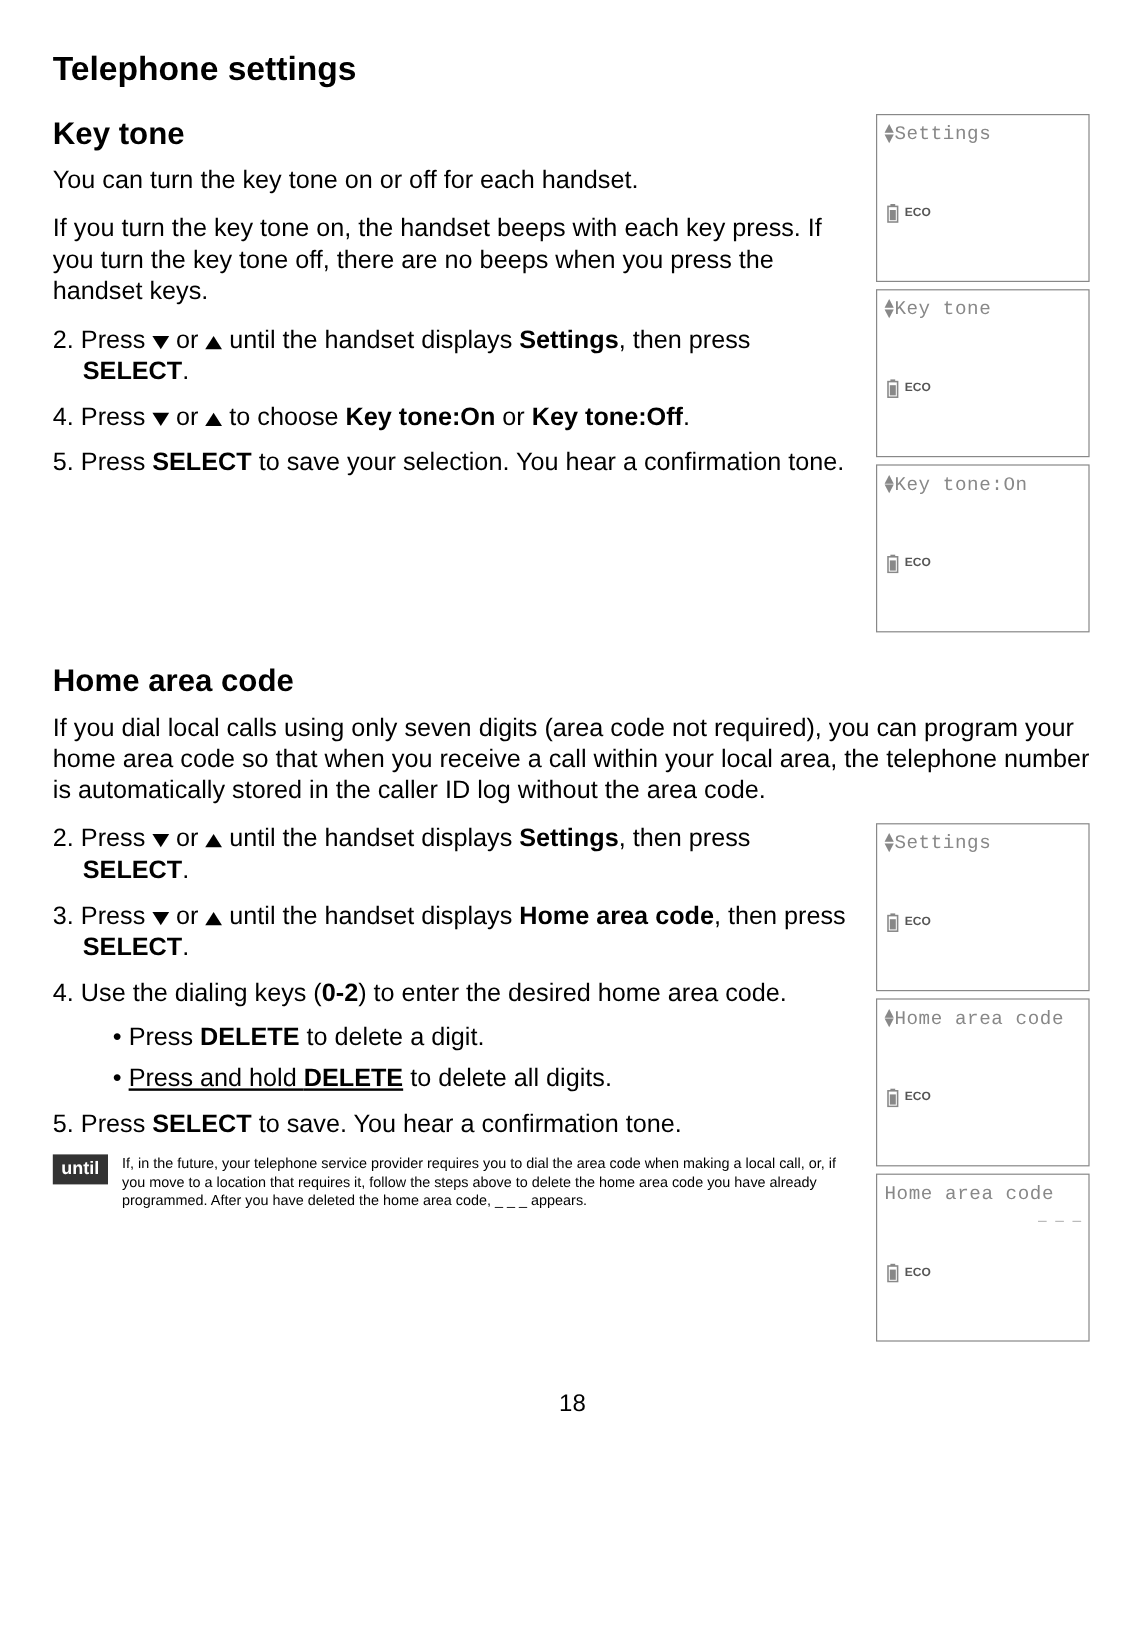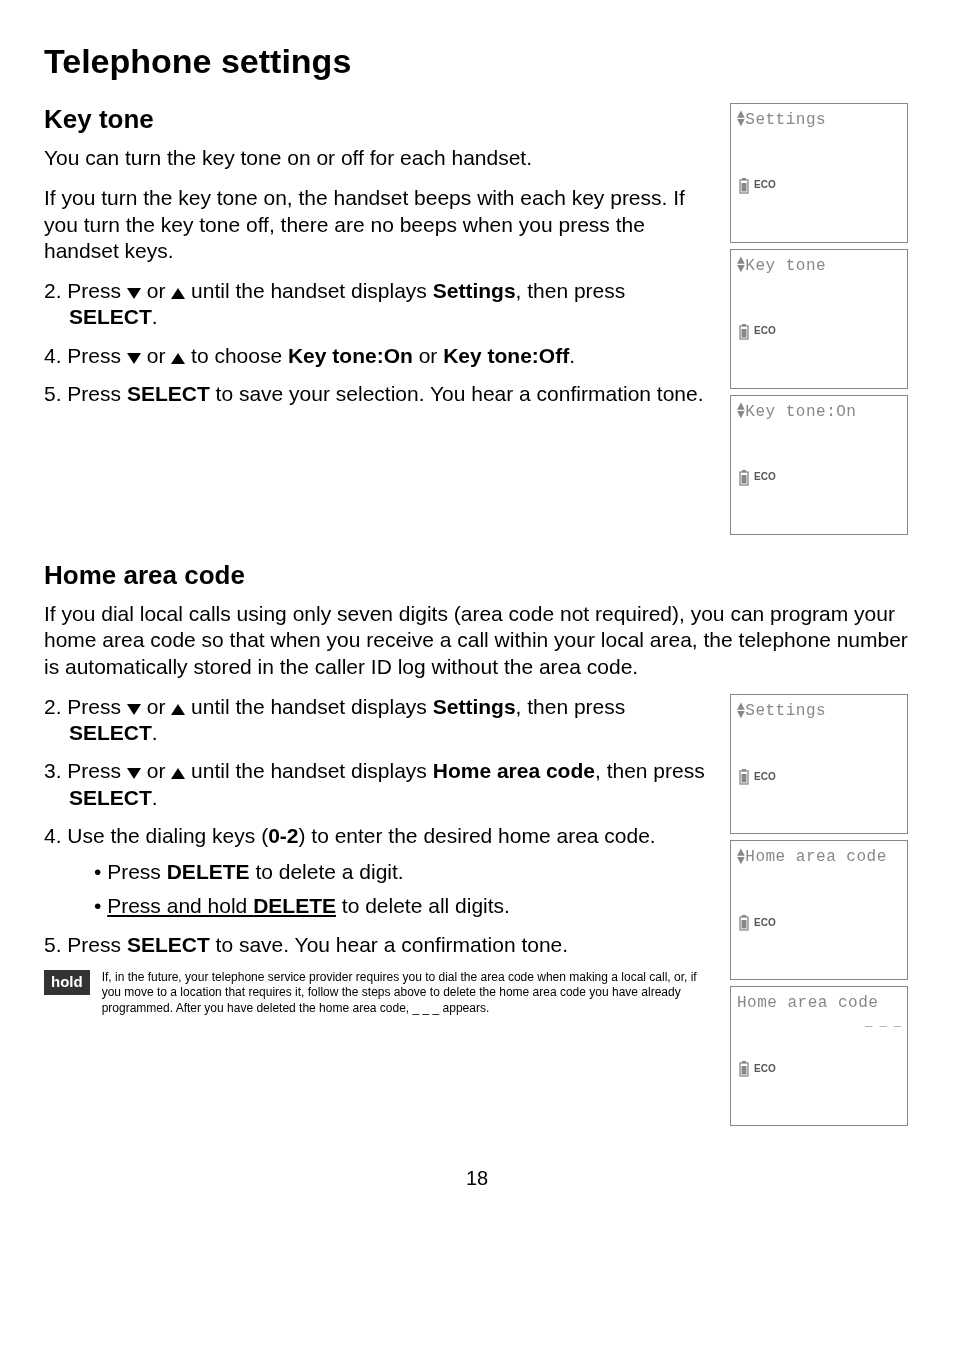--- a/index.html
+++ b/index.html
@@ -7,21 +7,21 @@
     font-family: Arial, Helvetica, sans-serif;
     font-size: 21px;
     color: #000;
     margin: 0;
     padding: 40px 44px 30px 44px;
     width: 954px;
     box-sizing: border-box;
     line-height: 1.25;
   }
   h1.title {
-    font-size: 34px;
+    font-size: 28px;
     font-weight: bold;
     margin: 0 0 20px 0;
   }
   h2.sect {
     font-size: 26px;
     font-weight: bold;
     margin: 0 0 10px 0;
   }
   .row {
     display: flex;
@@ -223,21 +223,21 @@
           <li><span>Press </span><b>DELETE</b><span> to delete a digit.</span></li>
           <li><span style="text-decoration:underline;"><span>Press and hold </span><b>DELETE</b></span><span> to delete all digits.</span></li>
         </ul>
       </li>
       <li>
         <span class="num">5. </span><span>Press </span><b>SELECT</b><span> to save. You hear a confirmation tone.</span>
       </li>
     </ol>
 
     <div class="note-row">
-      <div class="note-badge">hold</div>
+      <div class="note-badge">until</div>
       <div class="note-text">If, in the future, your telephone service provider requires you to dial the area code when making a local call, or, if you move to a location that requires it, follow the steps above to delete the home area code you have already programmed. After you have deleted the home area code, _ _ _ appears.</div>
     </div>
   </div>
 
   <div class="col-right">
     <div class="lcd-stack">
       <div class="lcd">
         <div class="line1"><span class="updown-small">▲<br>▼</span><span>Settings</span></div>
         <div class="eco-row">
           <svg width="14" height="16" viewBox="0 0 14 16">

